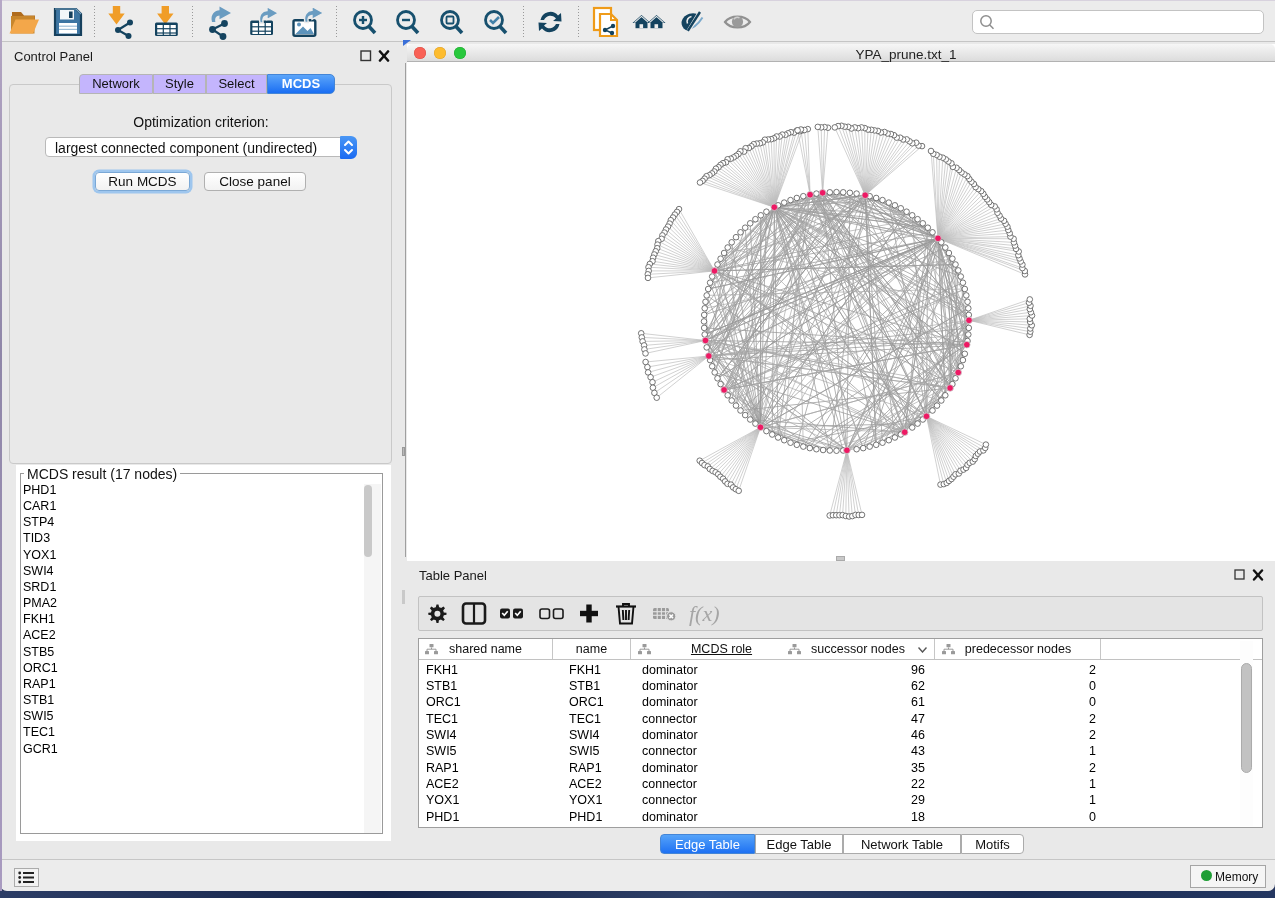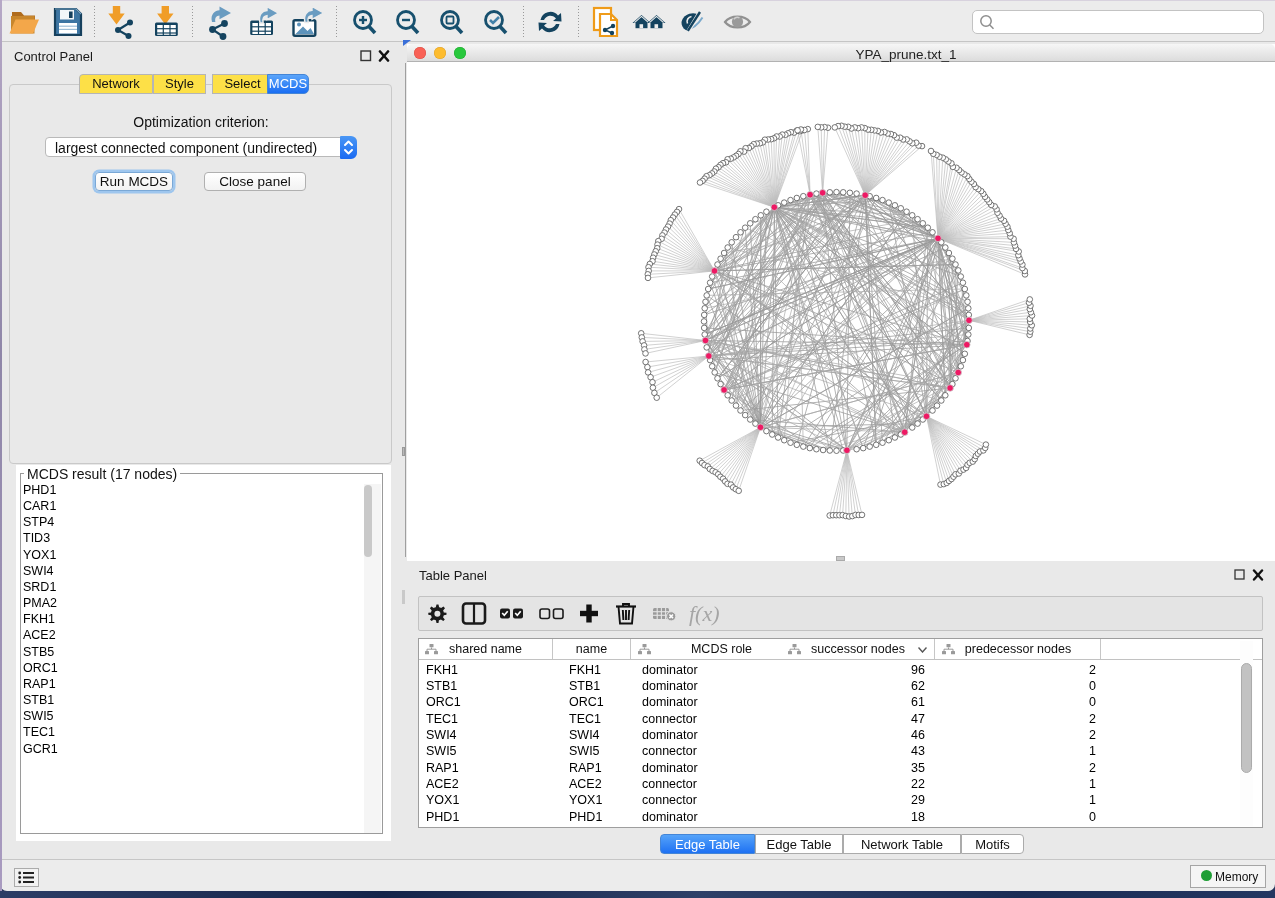--- a/index.html
+++ b/index.html
@@ -6,21 +6,21 @@
 html,body { width:1275px; height:898px; overflow:hidden; }
 body { font-family:"Liberation Sans", sans-serif; background:#e9e9e9; position:relative; }
 .abs { position:absolute; }
 svg { display:block; }
 #toolbar { left:0; top:1px; width:1275px; height:41px; background:#ececec; border-bottom:1px solid #c5c5c5; }
 .tsep { position:absolute; top:5px; height:31px; width:1px;
   background-image:linear-gradient(#999 1px, transparent 1px); background-size:1px 3px; }
 #searchbox { position:absolute; left:972px; top:9px; width:292px; height:24px; background:#fff; border:1px solid #c3c3c3; border-radius:5px; }
 #cp-title { left:14px; top:49px; font-size:13px; color:#1a1a1a; }
 .winbtn { position:absolute; top:50px; }
-.tab { position:absolute; height:20px; background:#fde047; border:1px solid #b5b5b5; font-size:13px; color:#111; text-align:center; line-height:18px; }
+.tab { position:absolute; height:20px; background:#c4b5fd; border:1px solid #b5b5b5; font-size:13px; color:#111; text-align:center; line-height:18px; }
 .tabsel { background:linear-gradient(#5ba5fa,#1a6ef3); color:#fff; border-color:#4485d6; }
 #cp-inner { left:9px; top:84px; width:383px; height:380px; background:#e9e9e9; border:1px solid #c9c9c9; border-radius:4px; }
 #optlabel { left:10px; top:114px; width:382px; text-align:center; font-size:14px; color:#111; }
 #dropdown { left:45px; top:137px; width:312px; height:20px; background:#fff; border:1px solid #b9b9b9; border-radius:4px; font-size:14px; color:#111; }
 #dropbtn { position:absolute; right:-1px; top:-2.5px; width:17px; height:23px; border-radius:1px 6px 6px 1px; background:linear-gradient(#4a97f5,#1a6af2); }
 .btn { position:absolute; height:19px; background:linear-gradient(#ffffff,#f2f2f2); border:1px solid #b0b0b0; border-radius:4px; font-size:13.5px; color:#111; text-align:center; }
 #mcds-white { left:16px; top:465px; width:375px; height:376px; background:#fff; }
 #mcds-group { left:20px; top:473px; width:363px; height:361px; border:1px solid #9a9a9a; }
 #mcds-label { left:24px; top:466px; background:#fff; padding:0 3px; font-size:14px; color:#111; }
 #mcds-list { left:23px; top:482px; font-size:12.5px; color:#000; line-height:16.15px; }
@@ -213,35 +213,35 @@
 <svg class="winbtn" style="left:360px" width="30" height="12" viewBox="0 0 30 12">
   <rect x="1" y="1" width="9.5" height="9.5" fill="none" stroke="#333" stroke-width="1.4"></rect>
   <g stroke="#111" stroke-width="2.6" stroke-linecap="round">
       <line x1="20" y1="1.5" x2="28" y2="10.5"></line>
       <line x1="28" y1="1.5" x2="20" y2="10.5"></line>
     </g>
 </svg>
 <div class="abs" id="cp-inner"></div>
 <div class="tab" style="left:79px; top:74px; width:74px; border-radius:4px 0 0 0;">Network</div>
 <div class="tab" style="left:153px; top:74px; width:53px;">Style</div>
-<div class="tab" style="left:206px; top:74px; width:61px;margin-left:6px;">Select</div>
-<div class="tab tabsel" style="left:267px; top:74px; width:42px; border-radius:0 5px 5px 0;">MCDS</div>
+<div class="tab" style="left:206px; top:74px; width:61px;">Select</div>
+<div class="tab tabsel" style="left:267px; top:74px; width:68px; border-radius:0 5px 5px 0;font-weight:bold;">MCDS</div>
 <div class="abs" id="optlabel">Optimization criterion:</div>
 <div class="abs" id="dropdown">
   <span style="position:absolute; left:9px; top:2px;">largest connected component (undirected)</span>
   <div id="dropbtn">
       <svg width="17" height="23" viewBox="0 0 17 23">
         <g fill="none" stroke="#fff" stroke-width="2" stroke-linecap="round" stroke-linejoin="round">
           <path d="M5,9 L8.5,5.5 L12,9"></path>
           <path d="M5,14 L8.5,17.5 L12,14"></path>
         </g>
       </svg>
     </div>
 </div>
-<div class="btn" style="left:95px; top:172px; width:78px; line-height:18px; box-shadow:0 0 0 2.5px #9ec6ee; border-color:#7aa8d6;">Run MCDS</div>
+<div class="btn" style="left:95px; top:172px; width:95px; line-height:18px; box-shadow:0 0 0 2.5px #9ec6ee; border-color:#7aa8d6;">Run MCDS</div>
 <div class="btn" style="left:204px; top:172px; width:102px; line-height:18px;">Close panel</div>
 <div class="abs" id="mcds-white"></div>
 <div class="abs" id="mcds-group"></div>
 <div class="abs" id="mcds-label">MCDS result (17 nodes)</div>
 <div class="abs" id="mcds-list">PHD1<br>CAR1<br>STP4<br>TID3<br>YOX1<br>SWI4<br>SRD1<br>PMA2<br>FKH1<br>ACE2<br>STB5<br>ORC1<br>RAP1<br>STB1<br>SWI5<br>TEC1<br>GCR1</div>
 <div class="abs" style="left:364px; top:484px; width:17px; height:349px; background:#f5f5f5;">
   <div style="position:absolute; left:0; top:1px; width:7.5px; height:72px; background:#c9c9c9; border-radius:4px;"></div>
 </div>
 
 <div class="abs" style="left:402px; top:447px; width:3px; height:9px; background:#b9b9b9; border:1px solid #9a9a9a;"></div>
@@ -1255,21 +1255,21 @@
       <g fill="#9a9a9a">
         <rect x="4.5" y="0" width="4" height="3.2" rx="0.5"></rect>
         <rect x="0" y="7" width="4" height="3.2" rx="0.5"></rect>
         <rect x="9" y="7" width="4" height="3.2" rx="0.5"></rect>
       </g>
       <g stroke="#9a9a9a" stroke-width="1">
         <path d="M6.5,3.5 L6.5,5.2 M2,7 L2,5.2 L11,5.2 L11,7" fill="none"></path>
       </g>
     </svg>shared name</div>
 <div class="th" style="left:553px; top:639px; width:78px;">name</div>
-<div class="th" style="left:632px; top:639px; width:180px;"><svg style="position:absolute;left:6px;top:5px" width="13" height="11" viewBox="0 0 13 11">
+<div class="th" style="left:632px; top:639px; width:180px;text-decoration:underline;"><svg style="position:absolute;left:6px;top:5px" width="13" height="11" viewBox="0 0 13 11">
       <g fill="#9a9a9a">
         <rect x="4.5" y="0" width="4" height="3.2" rx="0.5"></rect>
         <rect x="0" y="7" width="4" height="3.2" rx="0.5"></rect>
         <rect x="9" y="7" width="4" height="3.2" rx="0.5"></rect>
       </g>
       <g stroke="#9a9a9a" stroke-width="1">
         <path d="M6.5,3.5 L6.5,5.2 M2,7 L2,5.2 L11,5.2 L11,7" fill="none"></path>
       </g>
     </svg>MCDS role</div>
 <div class="th" style="left:782px; top:639px; width:153px;"><svg style="position:absolute;left:6px;top:5px" width="13" height="11" viewBox="0 0 13 11">

